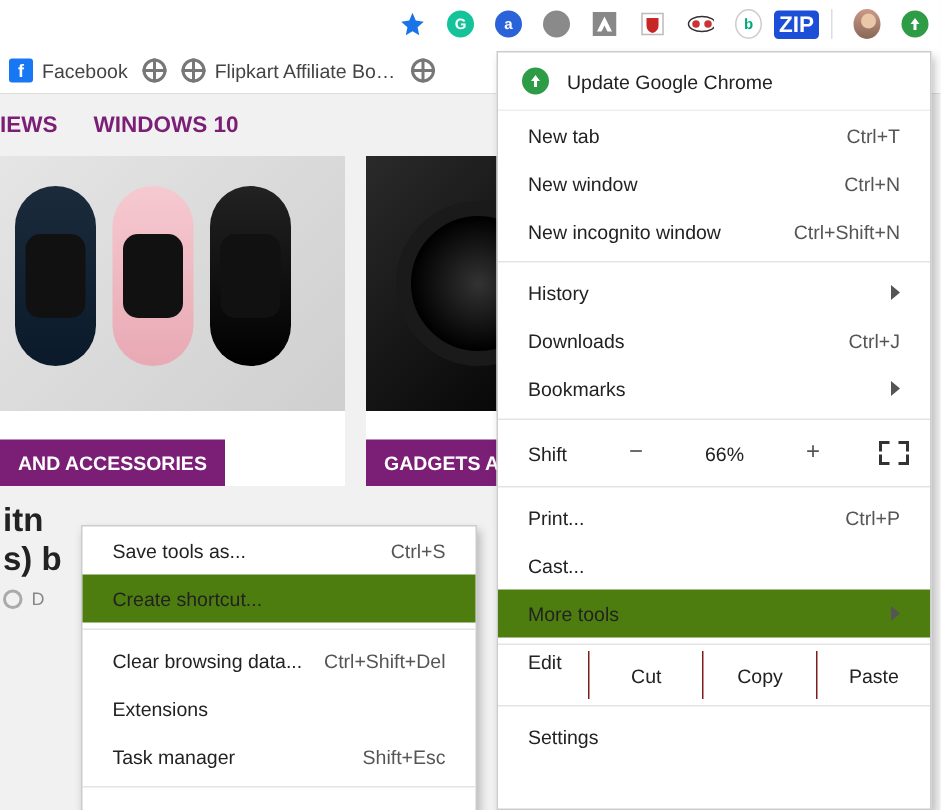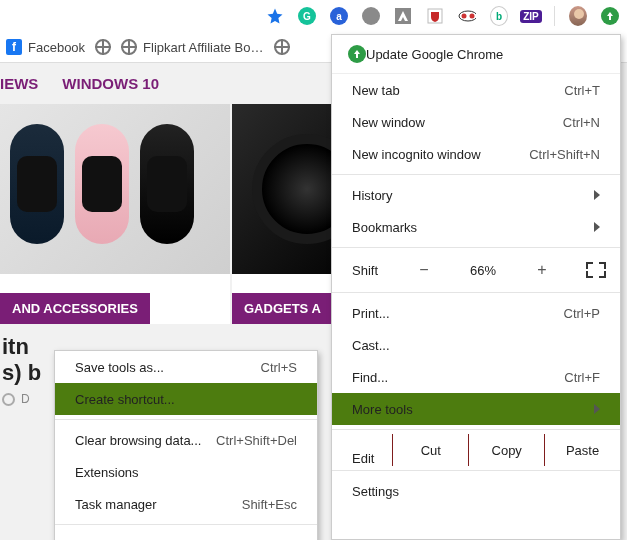--- a/index.html
+++ b/index.html
@@ -6,21 +6,21 @@
 .toolbar{height:32px;display:flex;align-items:center;justify-content:flex-end;padding:0 8px;gap:14px;background:#fff}
 .toolbar .ico{width:18px;height:18px;display:flex;align-items:center;justify-content:center;cursor:pointer}
 .circ{width:18px;height:18px;border-radius:50%;display:flex;align-items:center;justify-content:center;font-size:10px;font-weight:bold;color:#fff}
 .bookbar{height:30px;display:flex;align-items:center;padding:0 6px;gap:10px;background:#fff;border-bottom:1px solid #ddd}
 .bm{display:flex;align-items:center;gap:6px;color:#444;font-size:13px;cursor:pointer}
 .globe{width:16px;height:16px;border:2px solid #777;border-radius:50%;position:relative;box-sizing:border-box}
 .globe:before{content:"";position:absolute;left:5px;top:-2px;width:2px;height:16px;background:#777}
 .globe:after{content:"";position:absolute;top:5px;left:-2px;height:2px;width:16px;background:#777}
 .content{position:relative;height:478px;background:#f1f1f1}
 .navtabs{display:flex;gap:24px;padding:12px 0 12px 0;color:#7a1e76;font-weight:700;font-size:15px}
-.prodrow{display:flex;gap:2px;padding:0 0 0 0;height:220px}
+.prodrow{display:flex;gap:14px;padding:0 0 0 0;height:220px}
 .card{position:relative;background:#fff;overflow:hidden;flex:0 0 auto}
 .cardimg{width:100%;height:170px;background:linear-gradient(135deg,#e5e5e5,#cfcfcf);position:relative}
 .cardimg.dark{background:linear-gradient(135deg,#2a2a2a,#000)}
 .watch{position:absolute;width:54px;height:120px;border-radius:30px;top:20px}
 .watch.a{left:10px;background:linear-gradient(#1b2b3b,#0a1a2a)}
 .watch.b{left:75px;background:linear-gradient(#f6c9d0,#e8a9b4)}
 .watch.c{left:140px;background:linear-gradient(#222,#000)}
 .watch .face{position:absolute;top:32px;left:7px;width:40px;height:56px;border-radius:10px;background:#111}
 .lens{position:absolute;width:90px;height:90px;border-radius:50%;background:radial-gradient(circle,#333 0,#000 70%);left:20px;top:30px;border:10px solid #1a1a1a}
 .ribbon{position:absolute;bottom:0;left:0;background:#7a1e76;color:#fff;font-weight:700;font-size:13px;padding:8px 12px}
@@ -28,35 +28,35 @@
 .byline{display:flex;align-items:center;gap:6px;color:#888;font-size:12px;padding:2px 2px}
 .clock{width:13px;height:13px;border:2px solid #aaa;border-radius:50%;box-sizing:border-box}
 
 .menu{position:absolute;background:#fff;border:1px solid #ccc;box-shadow:2px 3px 6px rgba(0,0,0,.25);font-size:13px;color:#222}
 .menu .row{display:flex;align-items:center;justify-content:space-between;padding:6px 20px;height:20px;cursor:default;white-space:nowrap}
 .menu .row.hov{background:#4d7c0f}
 .menu .sep{height:1px;background:#e4e4e4;margin:4px 0}
 .menu .sc{color:#555}
 .arrow-r{width:0;height:0;border-top:5px solid transparent;border-bottom:5px solid transparent;border-left:6px solid #555}
 .main-menu{right:6px;top:34px;width:288px}
-.main-menu .head{display:flex;align-items:center;padding:10px 16px;border-bottom:1px solid #eee}
+.main-menu .head{display:flex;align-items:center;gap:12px;padding:10px 16px;border-bottom:1px solid #eee}
 .up-ico{width:18px;height:18px;border-radius:50%;background:#2e9c46;display:flex;align-items:center;justify-content:center}
 .zoomrow{display:flex;align-items:center;justify-content:space-between;padding:6px 16px 6px 20px;height:24px}
 .zbtn{width:24px;text-align:center;color:#555;font-size:16px;cursor:pointer}
 .fs{width:16px;height:12px;position:relative}
 .fs i{position:absolute;width:5px;height:5px;border:2px solid #333}
 .fs i:nth-child(1){top:-2px;left:-2px;border-right:none;border-bottom:none}
 .fs i:nth-child(2){top:-2px;right:-2px;border-left:none;border-bottom:none}
 .fs i:nth-child(3){bottom:-2px;left:-2px;border-right:none;border-top:none}
 .fs i:nth-child(4){bottom:-2px;right:-2px;border-left:none;border-top:none}
-.editrow{display:flex;align-items:flex-end;padding:0;height:32px}
+.editrow{display:flex;align-items:flex-start;padding:0;height:32px}
 .editrow .lbl{padding:0 18px 0 20px}
 .editrow .cell{flex:1;text-align:center;border-left:1px solid #7f1d1d;height:100%;display:flex;align-items:center;justify-content:center;cursor:pointer}
 .sub-menu{left:54px;top:350px;width:262px}
-.zipbox{background:#4c1d95;color:#fff;font-size:10px;font-weight:700;border-radius:3px;padding:1px 3px}
+.zipbox{background:#1d4ed8;color:#fff;font-size:15px;font-weight:700;border-radius:3px;padding:1px 3px}
 .fb{width:16px;height:16px;background:#1877f2;color:#fff;display:flex;align-items:center;justify-content:center;font-weight:bold;font-size:12px;border-radius:2px}
 .avatar{width:20px;height:20px;border-radius:50%;background:linear-gradient(#c98,#865);position:relative;overflow:hidden}
 .avatar:before{content:"";position:absolute;width:10px;height:10px;background:#e9c7a8;border-radius:50%;top:3px;left:5px}
 .divider{width:1px;height:20px;background:#ddd}
 </style>
 </head>
 <body>
 
 <div class="toolbar">
   <div class="ico">
@@ -184,20 +184,24 @@
   <div class="row">
       <span>New incognito window</span>
       <span class="sc">Ctrl+Shift+N</span>
     </div>
   <div class="sep"></div>
   <div class="row">
       <span>History</span>
       <span class="arrow-r"></span>
     </div>
   <div class="row">
+      <span>Downloads</span>
+      <span class="sc">Ctrl+J</span>
+    </div>
+  <div class="row">
       <span>Bookmarks</span>
       <span class="arrow-r"></span>
     </div>
   <div class="sep"></div>
   <div class="zoomrow">
     <span>Shift</span>
     <span class="zbtn">−</span>
     <span>66%</span>
     <span class="zbtn">+</span>
     <span class="fs">
@@ -209,24 +213,20 @@
   </div>
   <div class="sep"></div>
   <div class="row">
       <span>Print...</span>
       <span class="sc">Ctrl+P</span>
     </div>
   <div class="row">
       <span>Cast...</span>
       <span></span>
     </div>
-  <div class="row">
-      <span>Find...</span>
-      <span class="sc">Ctrl+F</span>
-    </div>
   <div class="row hov">
       <span>More tools</span>
       <span class="arrow-r"></span>
     </div>
   <div class="sep"></div>
   <div class="editrow">
     <span class="lbl">Edit</span>
     <span class="cell">Cut</span>
     <span class="cell">Copy</span>
     <span class="cell">Paste</span>

